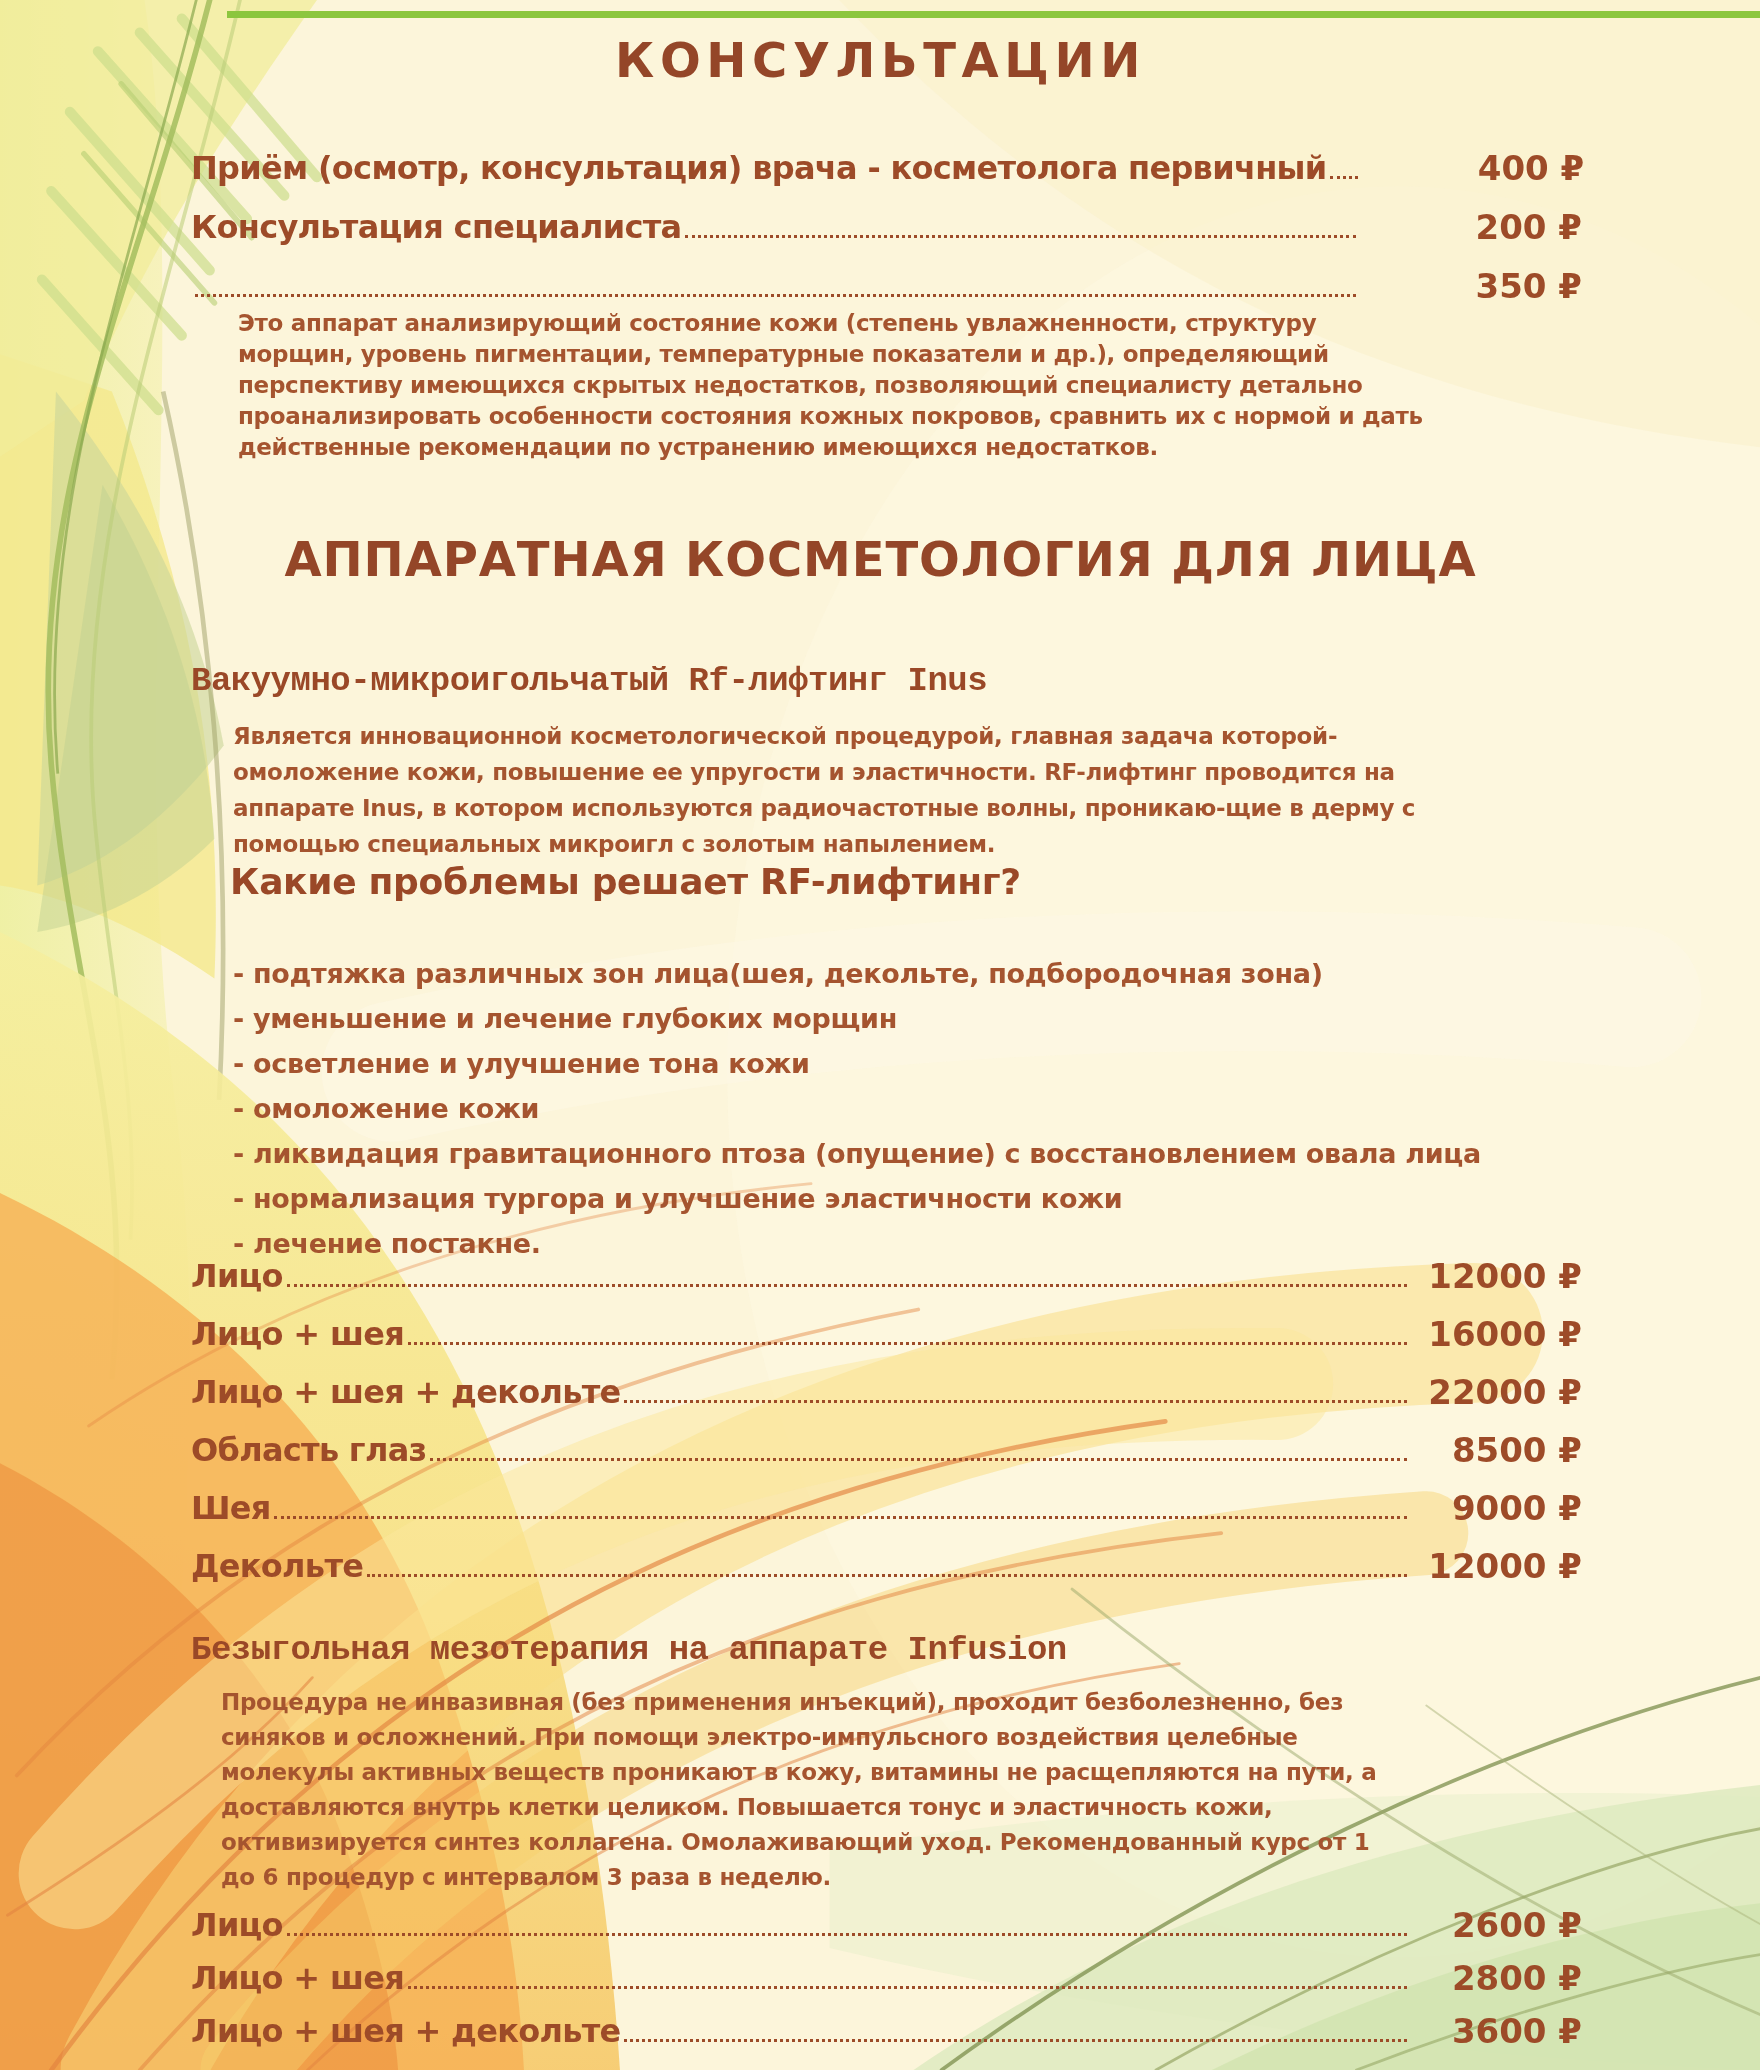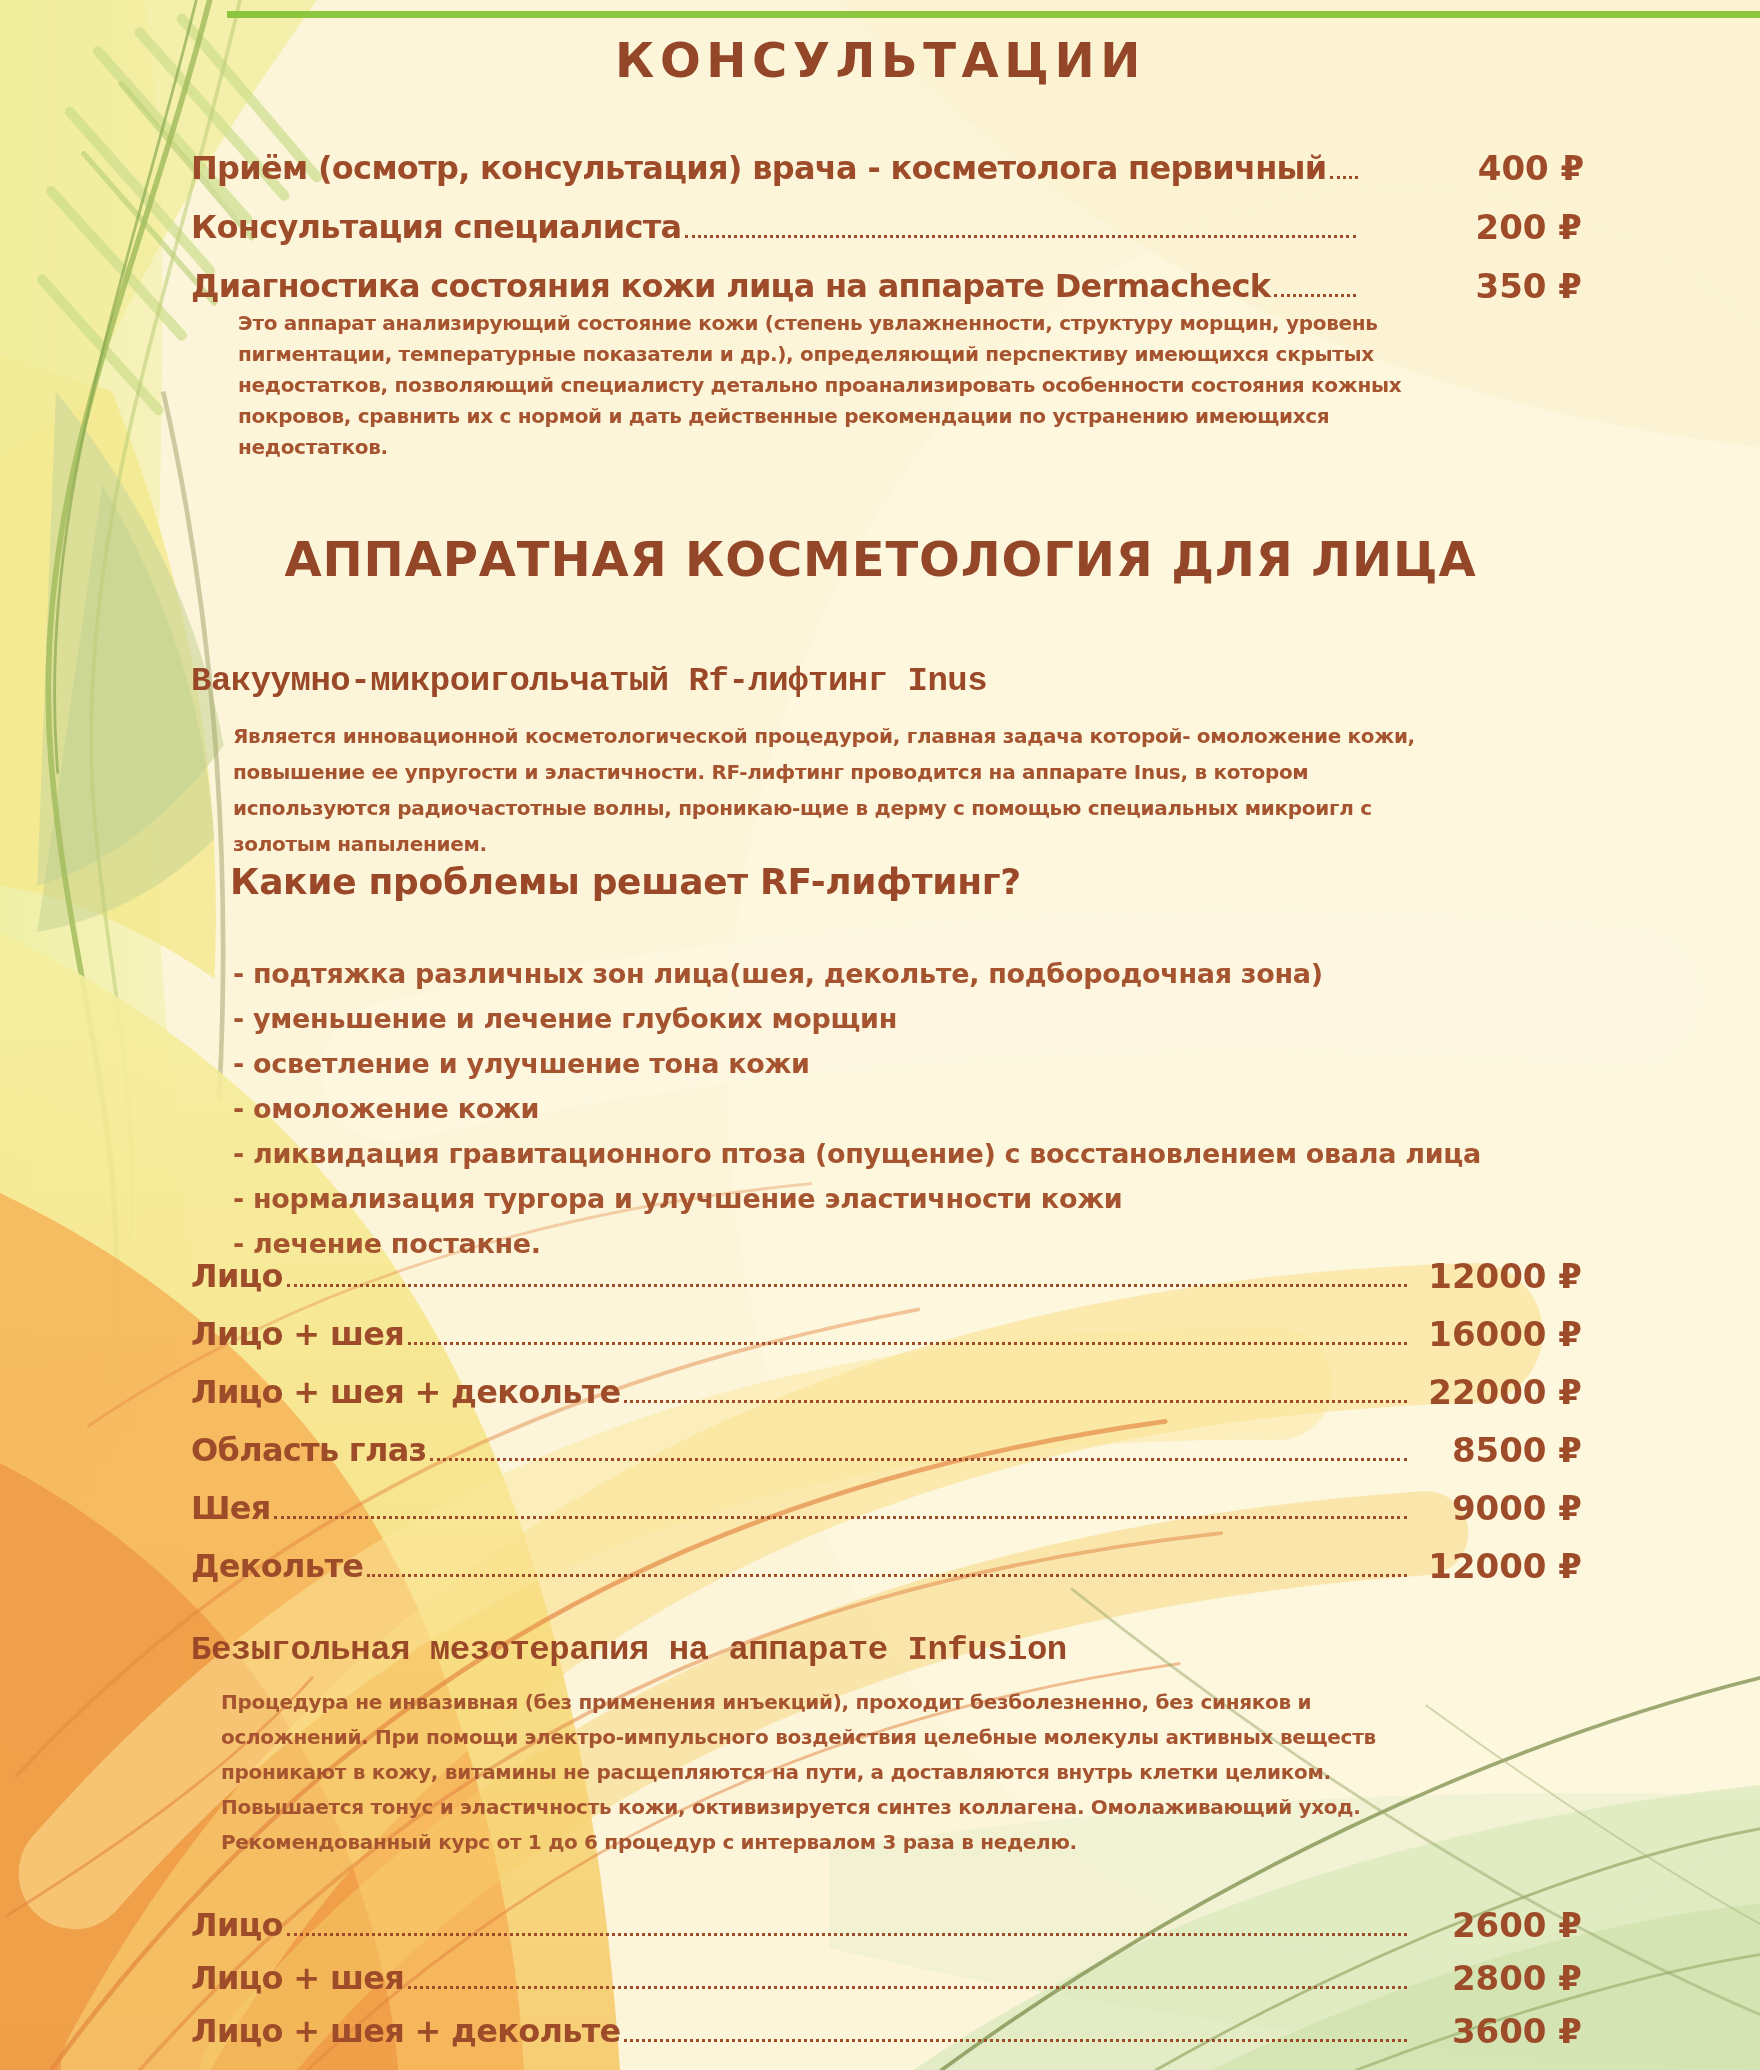--- a/index.html
+++ b/index.html
@@ -46,21 +46,21 @@
     flex:1;height:0;border-bottom:3.7px dotted #9d4b28;
     margin:0 9.3px 11.2px 3.7px;min-width:28px;
   }
   #rows-consult .dots{margin-right:60px;}
   .rprice{
     font-size:34px;font-weight:bold;min-width:166px;text-align:right;
     white-space:nowrap;line-height:1;padding-bottom:4.7px;color:#9d4b28;
   }
   .desc{
     position:absolute;
-    font-size:20px;font-weight:bold;color:#a5542f;
+    font-size:23px;font-weight:bold;color:#a5542f;
     letter-spacing:-0.3px;
   }
   #desc-consult{left:238px;top:308px;width:1193px;line-height:31px;}
   #desc-rf{left:233px;top:718px;width:1212px;line-height:36px;}
   #desc-meso{left:221px;top:1685px;width:1165px;line-height:35px;}
   .question{
     position:absolute;left:230px;top:861px;
     font-size:36px;font-weight:bold;color:#9a4827;letter-spacing:-0.3px;
   }
   .bullets{position:absolute;left:233px;top:906px;width:1259px;margin-top:45px;}
@@ -158,21 +158,20 @@
         <span class="rname">Приём (осмотр, консультация) врача - косметолога первичный</span>
         <span class="dots"></span>
         <span class="rprice">400 ₽</span>
       </div>
       <div class="row">
         <span class="rname">Консультация специалиста</span>
         <span class="dots"></span>
         <span class="rprice">200 ₽</span>
       </div>
       <div class="row">
-        <span class="rname">Диагностика состояния кожи лица на аппарате Dermacheck</span>
         <span class="dots"></span>
         <span class="rprice">350 ₽</span>
       </div>
     </div>
 
     <div class="desc" id="desc-consult">Это аппарат анализирующий состояние кожи (степень увлажненности, структуру морщин, уровень пигментации, температурные показатели и др.), определяющий перспективу имеющихся скрытых недостатков, позволяющий специалисту детально проанализировать особенности состояния кожных покровов, сравнить их с нормой и дать действенные рекомендации по устранению имеющихся недостатков.</div>
 
     <div class="h1" id="title-apparat">АППАРАТНАЯ КОСМЕТОЛОГИЯ ДЛЯ ЛИЦА</div>
 
     <div class="h2" id="rf-title">Вакуумно-микроигольчатый Rf-лифтинг Inus</div>

